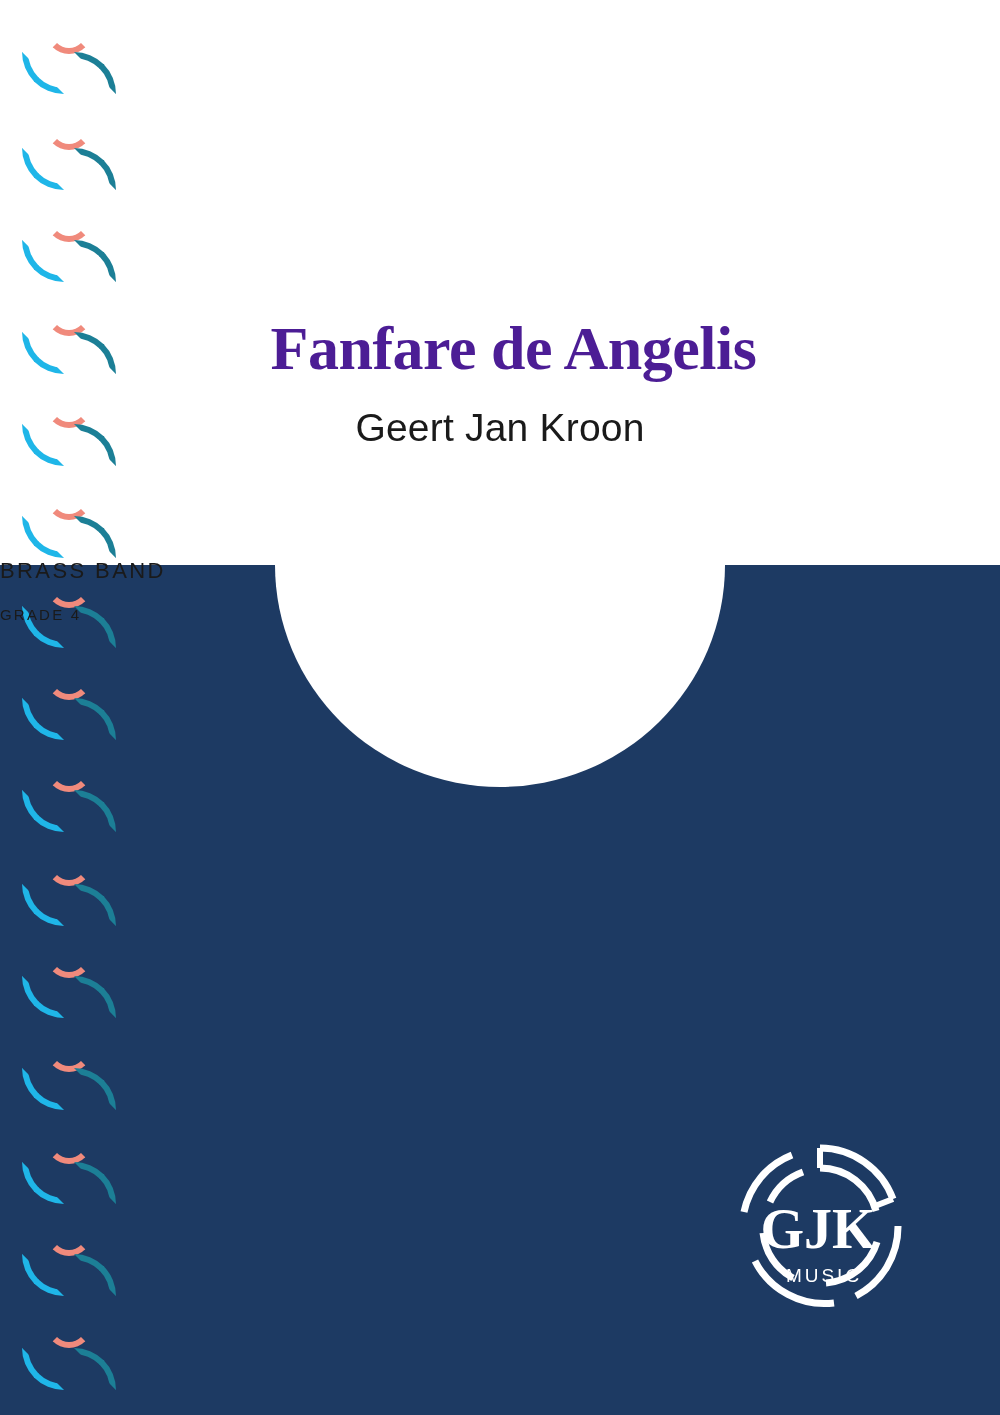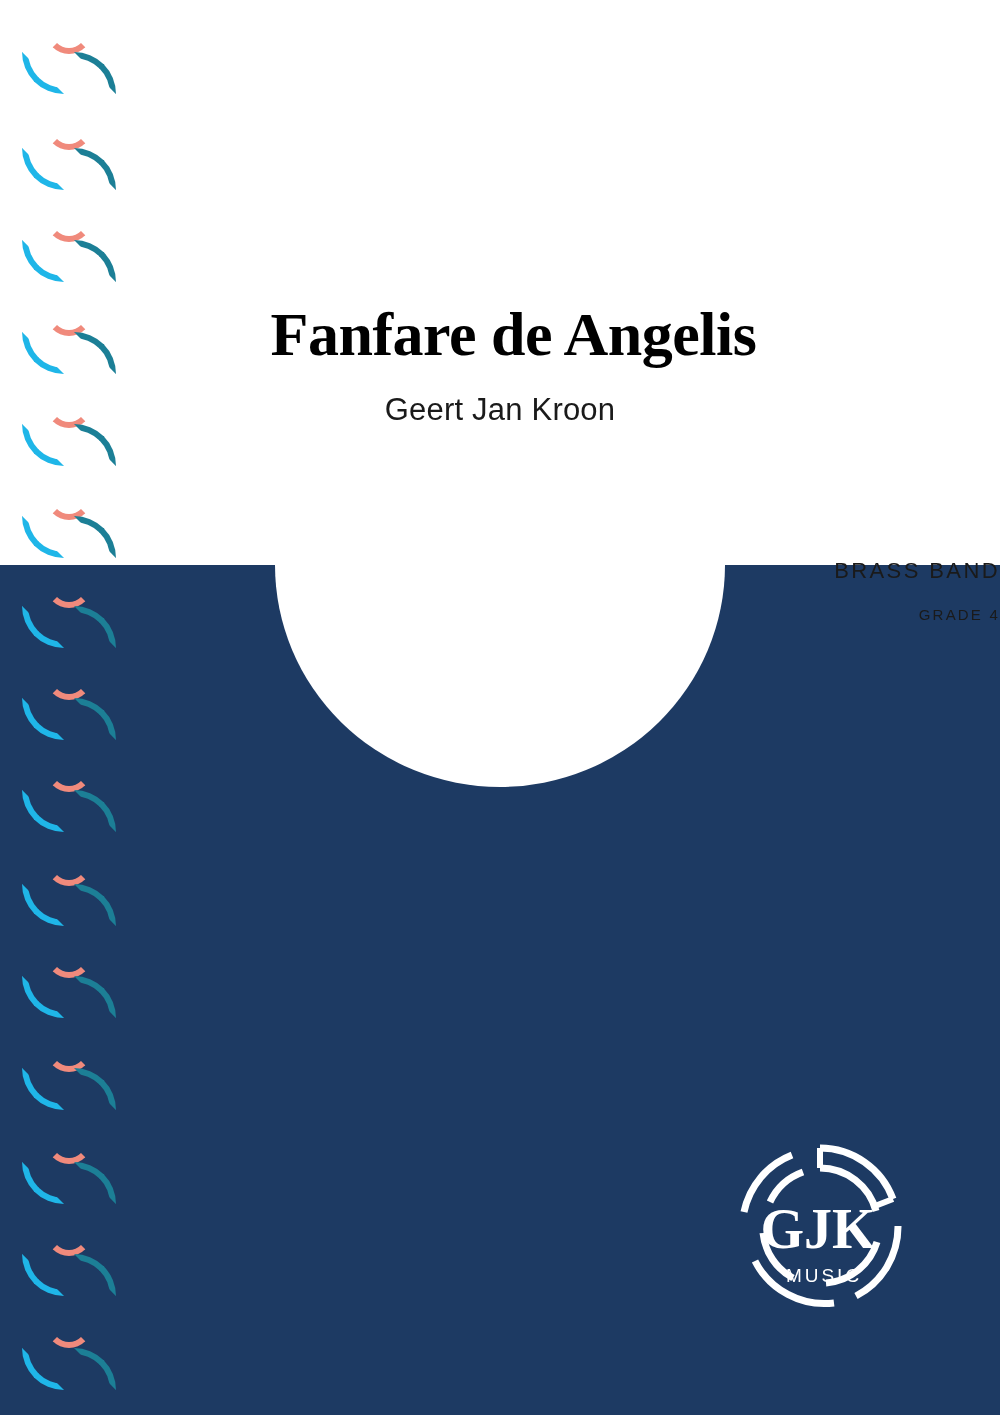--- a/index.html
+++ b/index.html
@@ -81,54 +81,54 @@
     left: 0;
     top: 300px;
     width: 1000px;
     text-align: center;
   }
   .title {
     font-family: "Liberation Serif", serif;
     font-weight: bold;
     font-size: 62px;
     letter-spacing: -0.5px;
-    color: #000000;
-    margin: 0;
+    color: #4c1d95;
+    margin: 14px;
     line-height: 1.1;
     padding-left: 27px;
   }
   .composer {
     font-family: "Liberation Sans", sans-serif;
-    font-size: 31px;
+    font-size: 39px;
     color: #1a1a1a;
     margin: 24px 0 16px 0;
     font-weight: 400;
     letter-spacing: 0.2px;
   }
 
   .ensemble-wrap {
     position: absolute;
     left: 0;
     top: 558px;
     width: 1000px;
-    text-align: right;
+    text-align: left;
   }
   .ensemble {
     font-family: "Liberation Sans", sans-serif;
     font-size: 22px;
     letter-spacing: 2.4px;
     color: #1a1a1a;
     margin: 0;
   }
   .grade {
     font-family: "Liberation Sans", sans-serif;
     font-size: 15px;
     letter-spacing: 2.2px;
     color: #1a1a1a;
-    margin: 22px 0 0 12px;
+    margin: 22px 0 0 0;
   }
 
   
   .logo {
     position: absolute;
     left: 730px;
     top: 1136px;
     width: 180px;
     height: 180px;
   }

